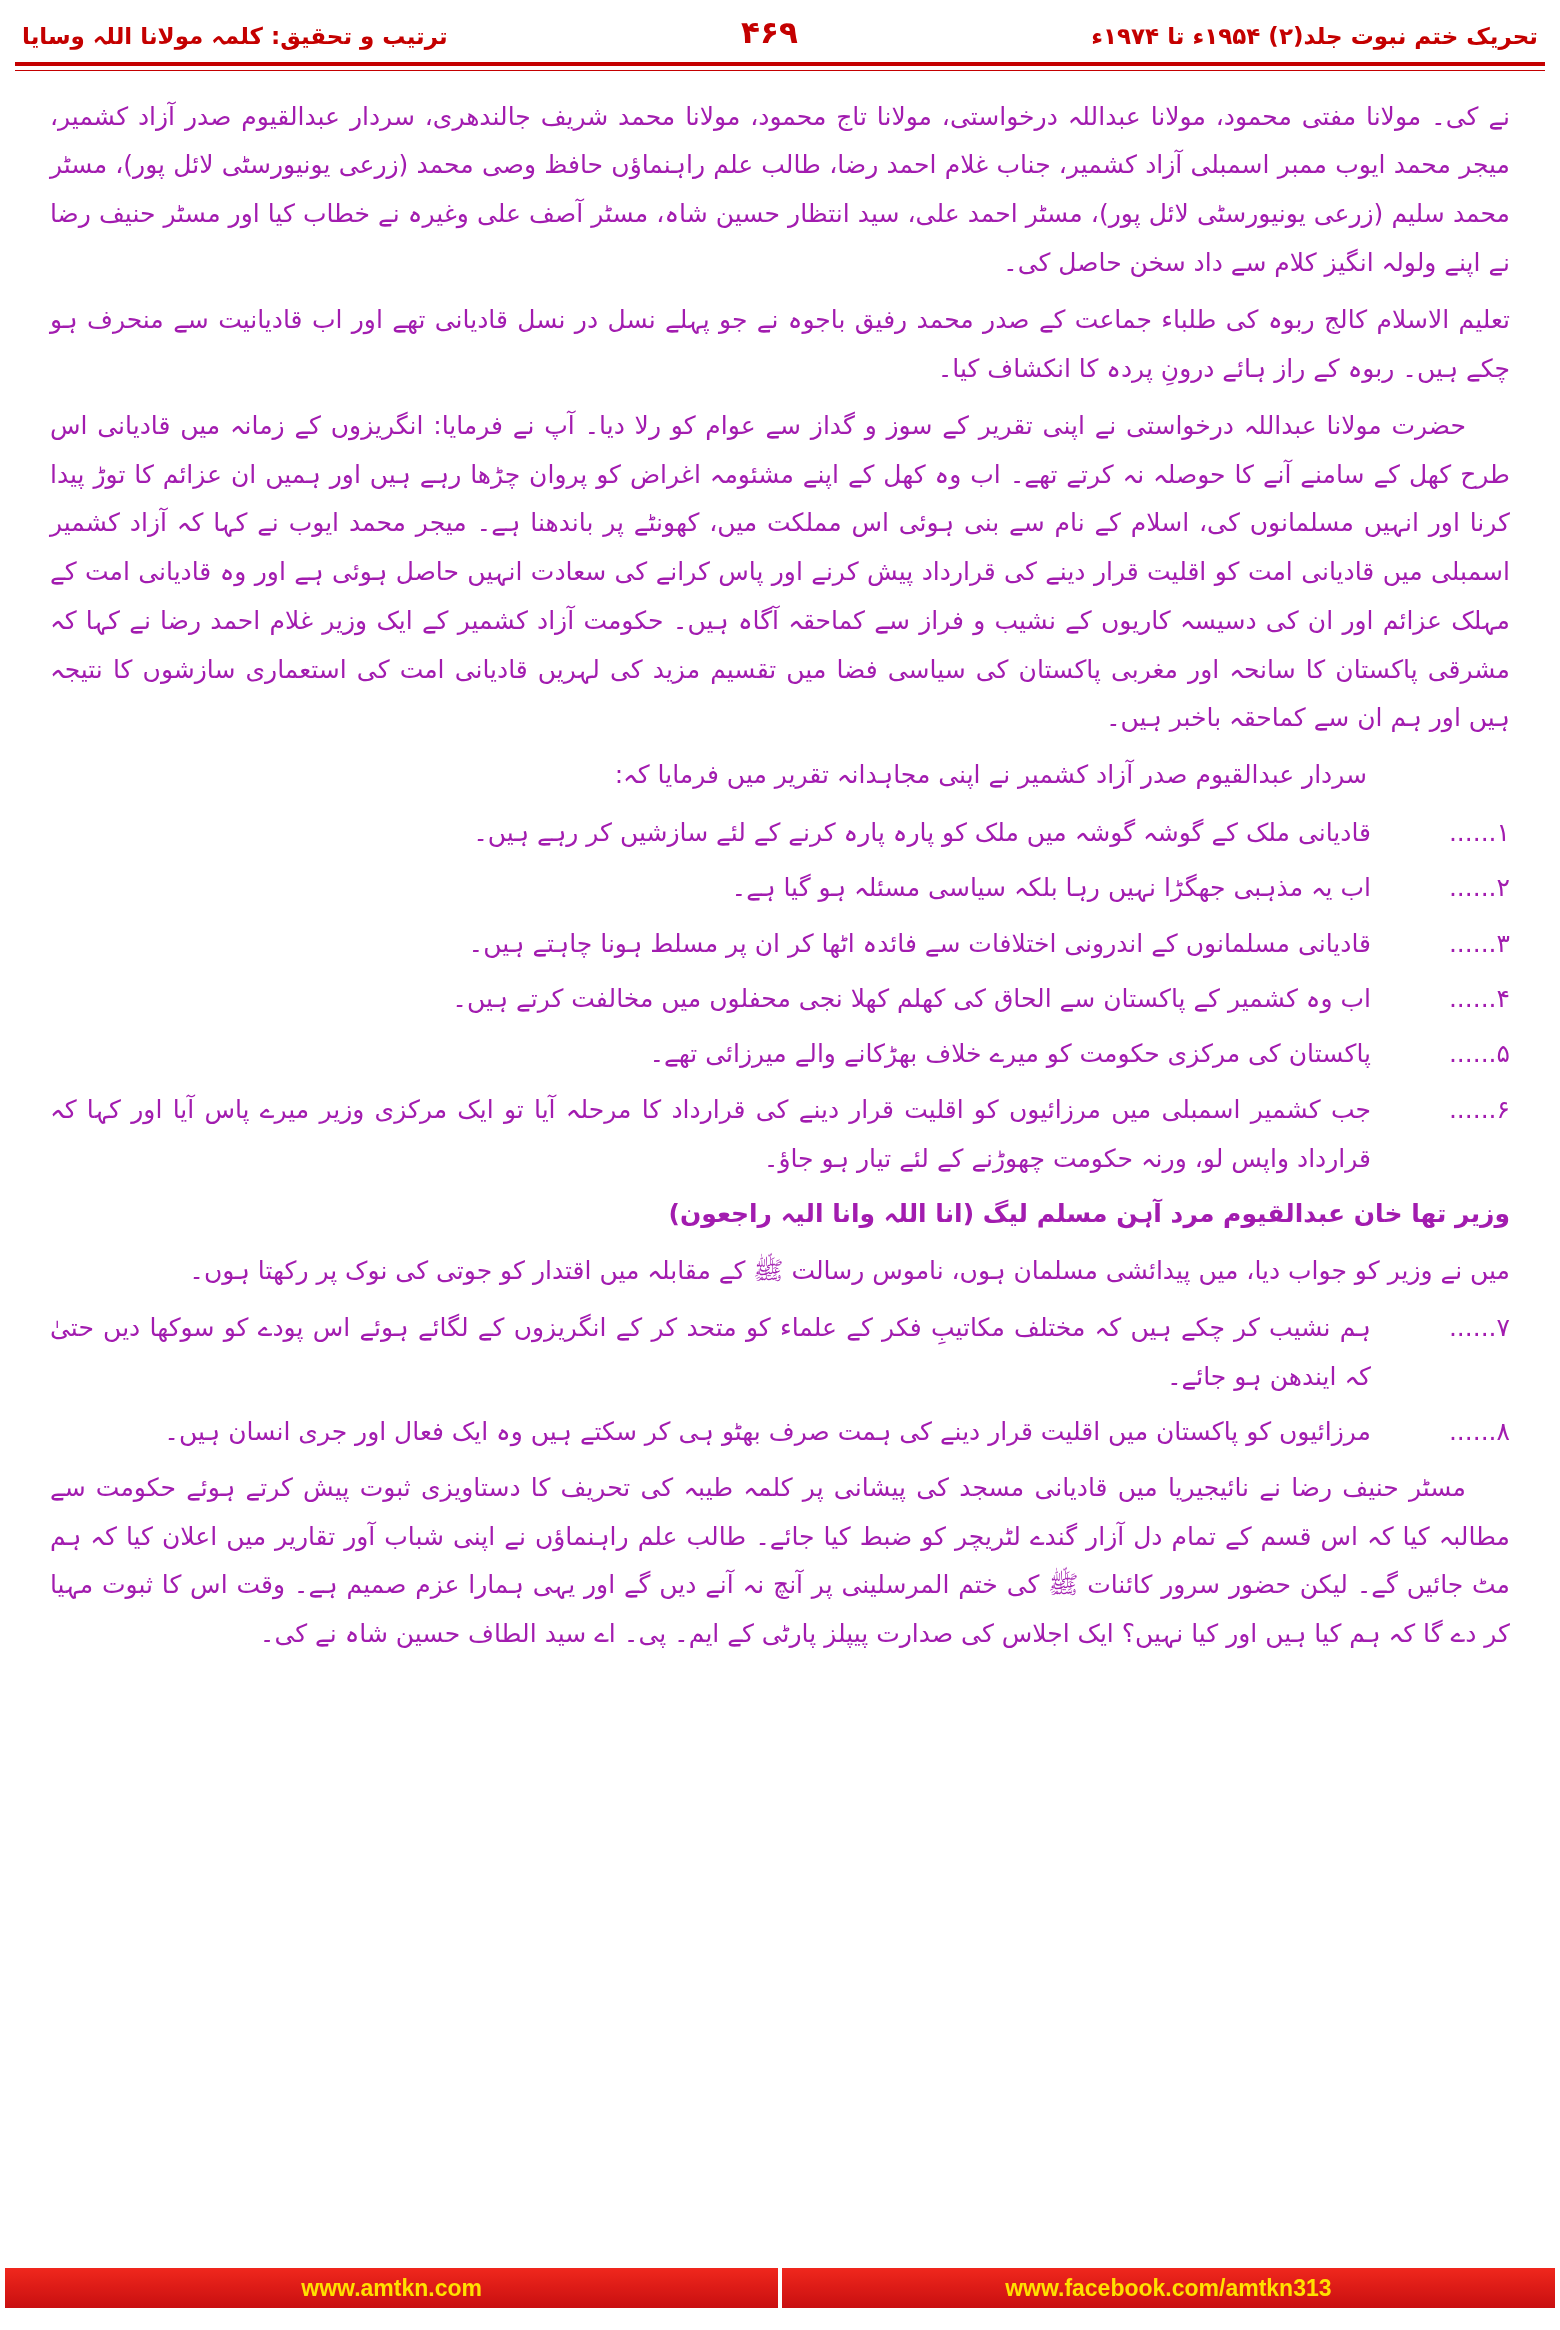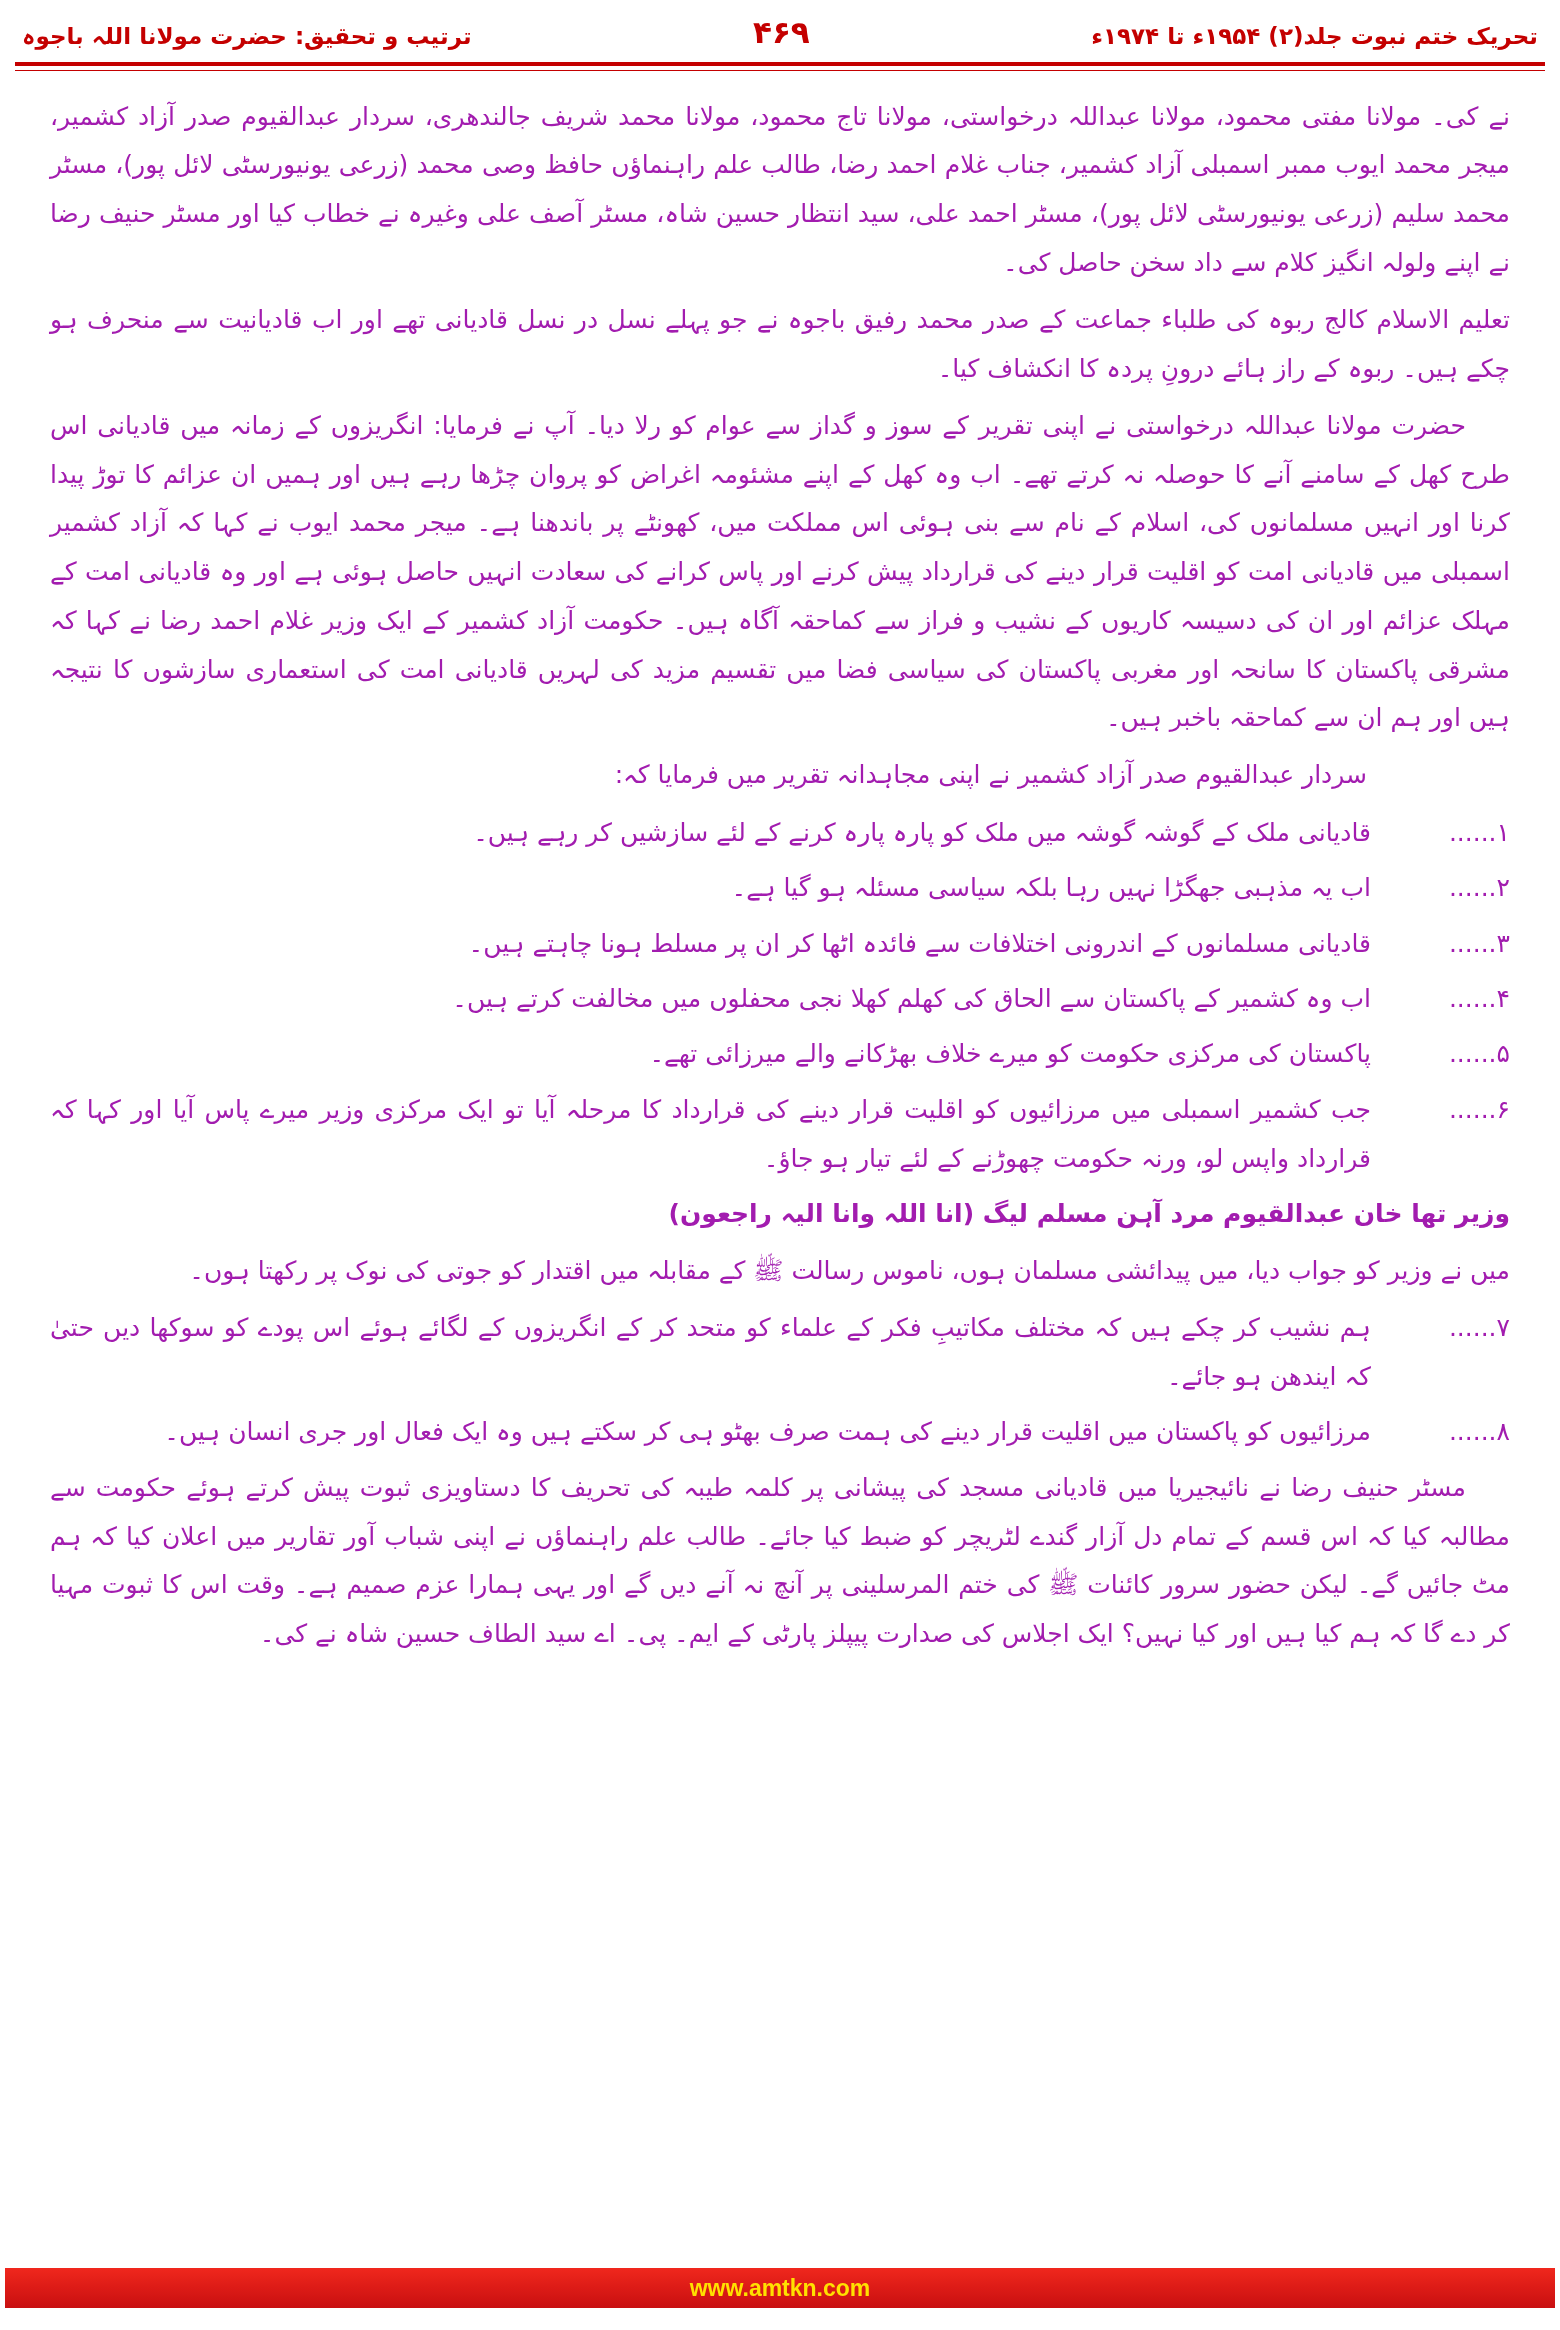--- a/index.html
+++ b/index.html
@@ -62,21 +62,21 @@
   }
 </style>
 </head>
 <body>
 
 <div class="page">
 
   <div class="hdr">
     <span>تحریک ختم نبوت جلد(۲) ۱۹۵۴ء تا ۱۹۷۴ء</span>
     <span class="pgnum">۴۶۹</span>
-    <span>ترتیب و تحقیق: حضرت مولانا اللہ باجوہ</span>
+    <span>ترتیب و تحقیق: کلمہ مولانا اللہ وسایا</span>
   </div>
   <div class="rule"></div>
 
   <div class="main">
 
     <p>نے کی۔ مولانا مفتی محمود، مولانا عبداللہ درخواستی، مولانا تاج محمود، مولانا محمد شریف جالندھری، سردار عبدالقیوم صدر آزاد کشمیر، میجر محمد ایوب ممبر اسمبلی آزاد کشمیر، جناب غلام احمد رضا، طالب علم راہنماؤں حافظ وصی محمد (زرعی یونیورسٹی لائل پور)، مسٹر محمد سلیم (زرعی یونیورسٹی لائل پور)، مسٹر احمد علی، سید انتظار حسین شاہ، مسٹر آصف علی وغیرہ نے خطاب کیا اور مسٹر حنیف رضا نے اپنے ولولہ انگیز کلام سے داد سخن حاصل کی۔</p>
 
     <p>تعلیم الاسلام کالج ربوہ کی طلباء جماعت کے صدر محمد رفیق باجوہ نے جو پہلے نسل در نسل قادیانی تھے اور اب قادیانیت سے منحرف ہو چکے ہیں۔ ربوہ کے راز ہائے درونِ پردہ کا انکشاف کیا۔</p>
 
     <p class="indent">حضرت مولانا عبداللہ درخواستی نے اپنی تقریر کے سوز و گداز سے عوام کو رلا دیا۔ آپ نے فرمایا: انگریزوں کے زمانہ میں قادیانی اس طرح کھل کے سامنے آنے کا حوصلہ نہ کرتے تھے۔ اب وہ کھل کے اپنے مشئومہ اغراض کو پروان چڑھا رہے ہیں اور ہمیں ان عزائم کا توڑ پیدا کرنا اور انہیں مسلمانوں کی، اسلام کے نام سے بنی ہوئی اس مملکت میں، کھونٹے پر باندھنا ہے۔ میجر محمد ایوب نے کہا کہ آزاد کشمیر اسمبلی میں قادیانی امت کو اقلیت قرار دینے کی قرارداد پیش کرنے اور پاس کرانے کی سعادت انہیں حاصل ہوئی ہے اور وہ قادیانی امت کے مہلک عزائم اور ان کی دسیسہ کاریوں کے نشیب و فراز سے کماحقہ آگاہ ہیں۔ حکومت آزاد کشمیر کے ایک وزیر غلام احمد رضا نے کہا کہ مشرقی پاکستان کا سانحہ اور مغربی پاکستان کی سیاسی فضا میں تقسیم مزید کی لہریں قادیانی امت کی استعماری سازشوں کا نتیجہ ہیں اور ہم ان سے کماحقہ باخبر ہیں۔</p>
@@ -120,16 +120,17 @@
       <span class="num">۸......</span>
       <span class="txt">مرزائیوں کو پاکستان میں اقلیت قرار دینے کی ہمت صرف بھٹو ہی کر سکتے ہیں وہ ایک فعال اور جری انسان ہیں۔</span>
     </div>
 
     <p class="indent">مسٹر حنیف رضا نے نائیجیریا میں قادیانی مسجد کی پیشانی پر کلمہ طیبہ کی تحریف کا دستاویزی ثبوت پیش کرتے ہوئے حکومت سے مطالبہ کیا کہ اس قسم کے تمام دل آزار گندے لٹریچر کو ضبط کیا جائے۔ طالب علم راہنماؤں نے اپنی شباب آور تقاریر میں اعلان کیا کہ ہم مٹ جائیں گے۔ لیکن حضور سرور کائنات ﷺ کی ختم المرسلینی پر آنچ نہ آنے دیں گے اور یہی ہمارا عزم صمیم ہے۔ وقت اس کا ثبوت مہیا کر دے گا کہ ہم کیا ہیں اور کیا نہیں؟ ایک اجلاس کی صدارت پیپلز پارٹی کے ایم۔ پی۔ اے سید الطاف حسین شاہ نے کی۔</p>
 
   </div>
 
   <div class="footer">
     <div class="seg seg-outer">www.amtkn.com</div>
+    <div class="seg seg-outer">www.facebook.com/amtkn313</div>
   </div>
 
 </div>
 
 
 </body></html>

